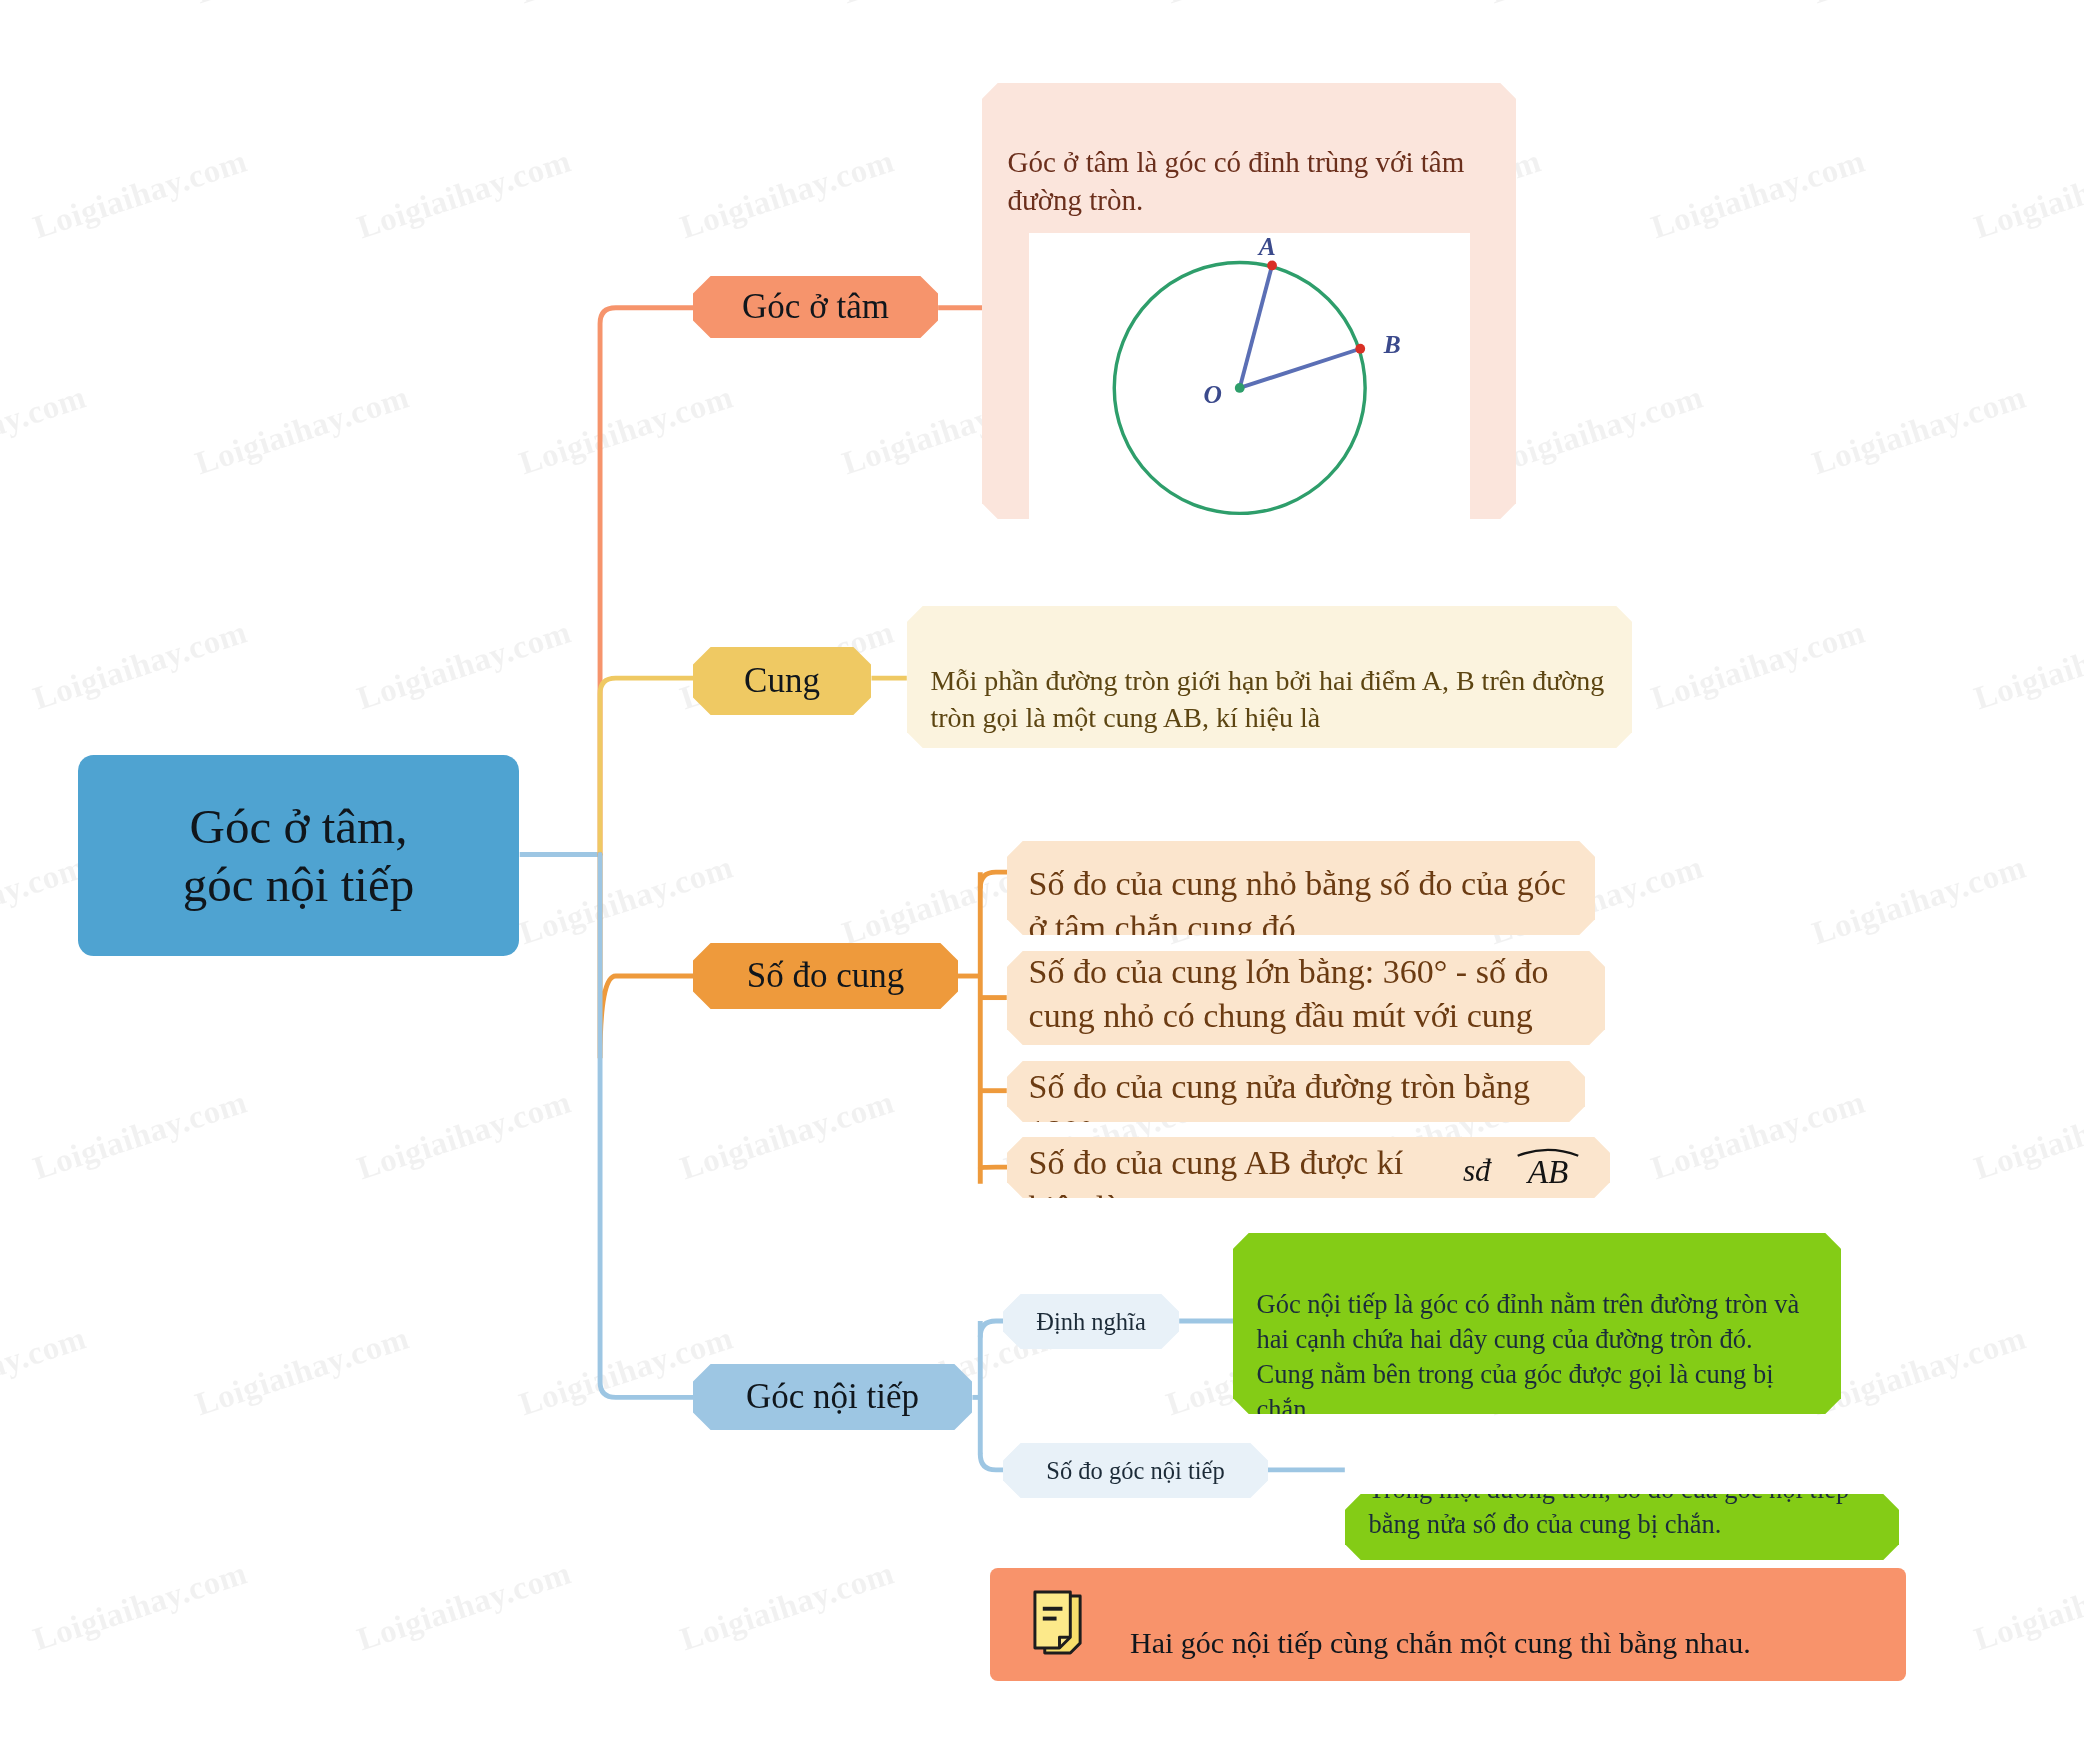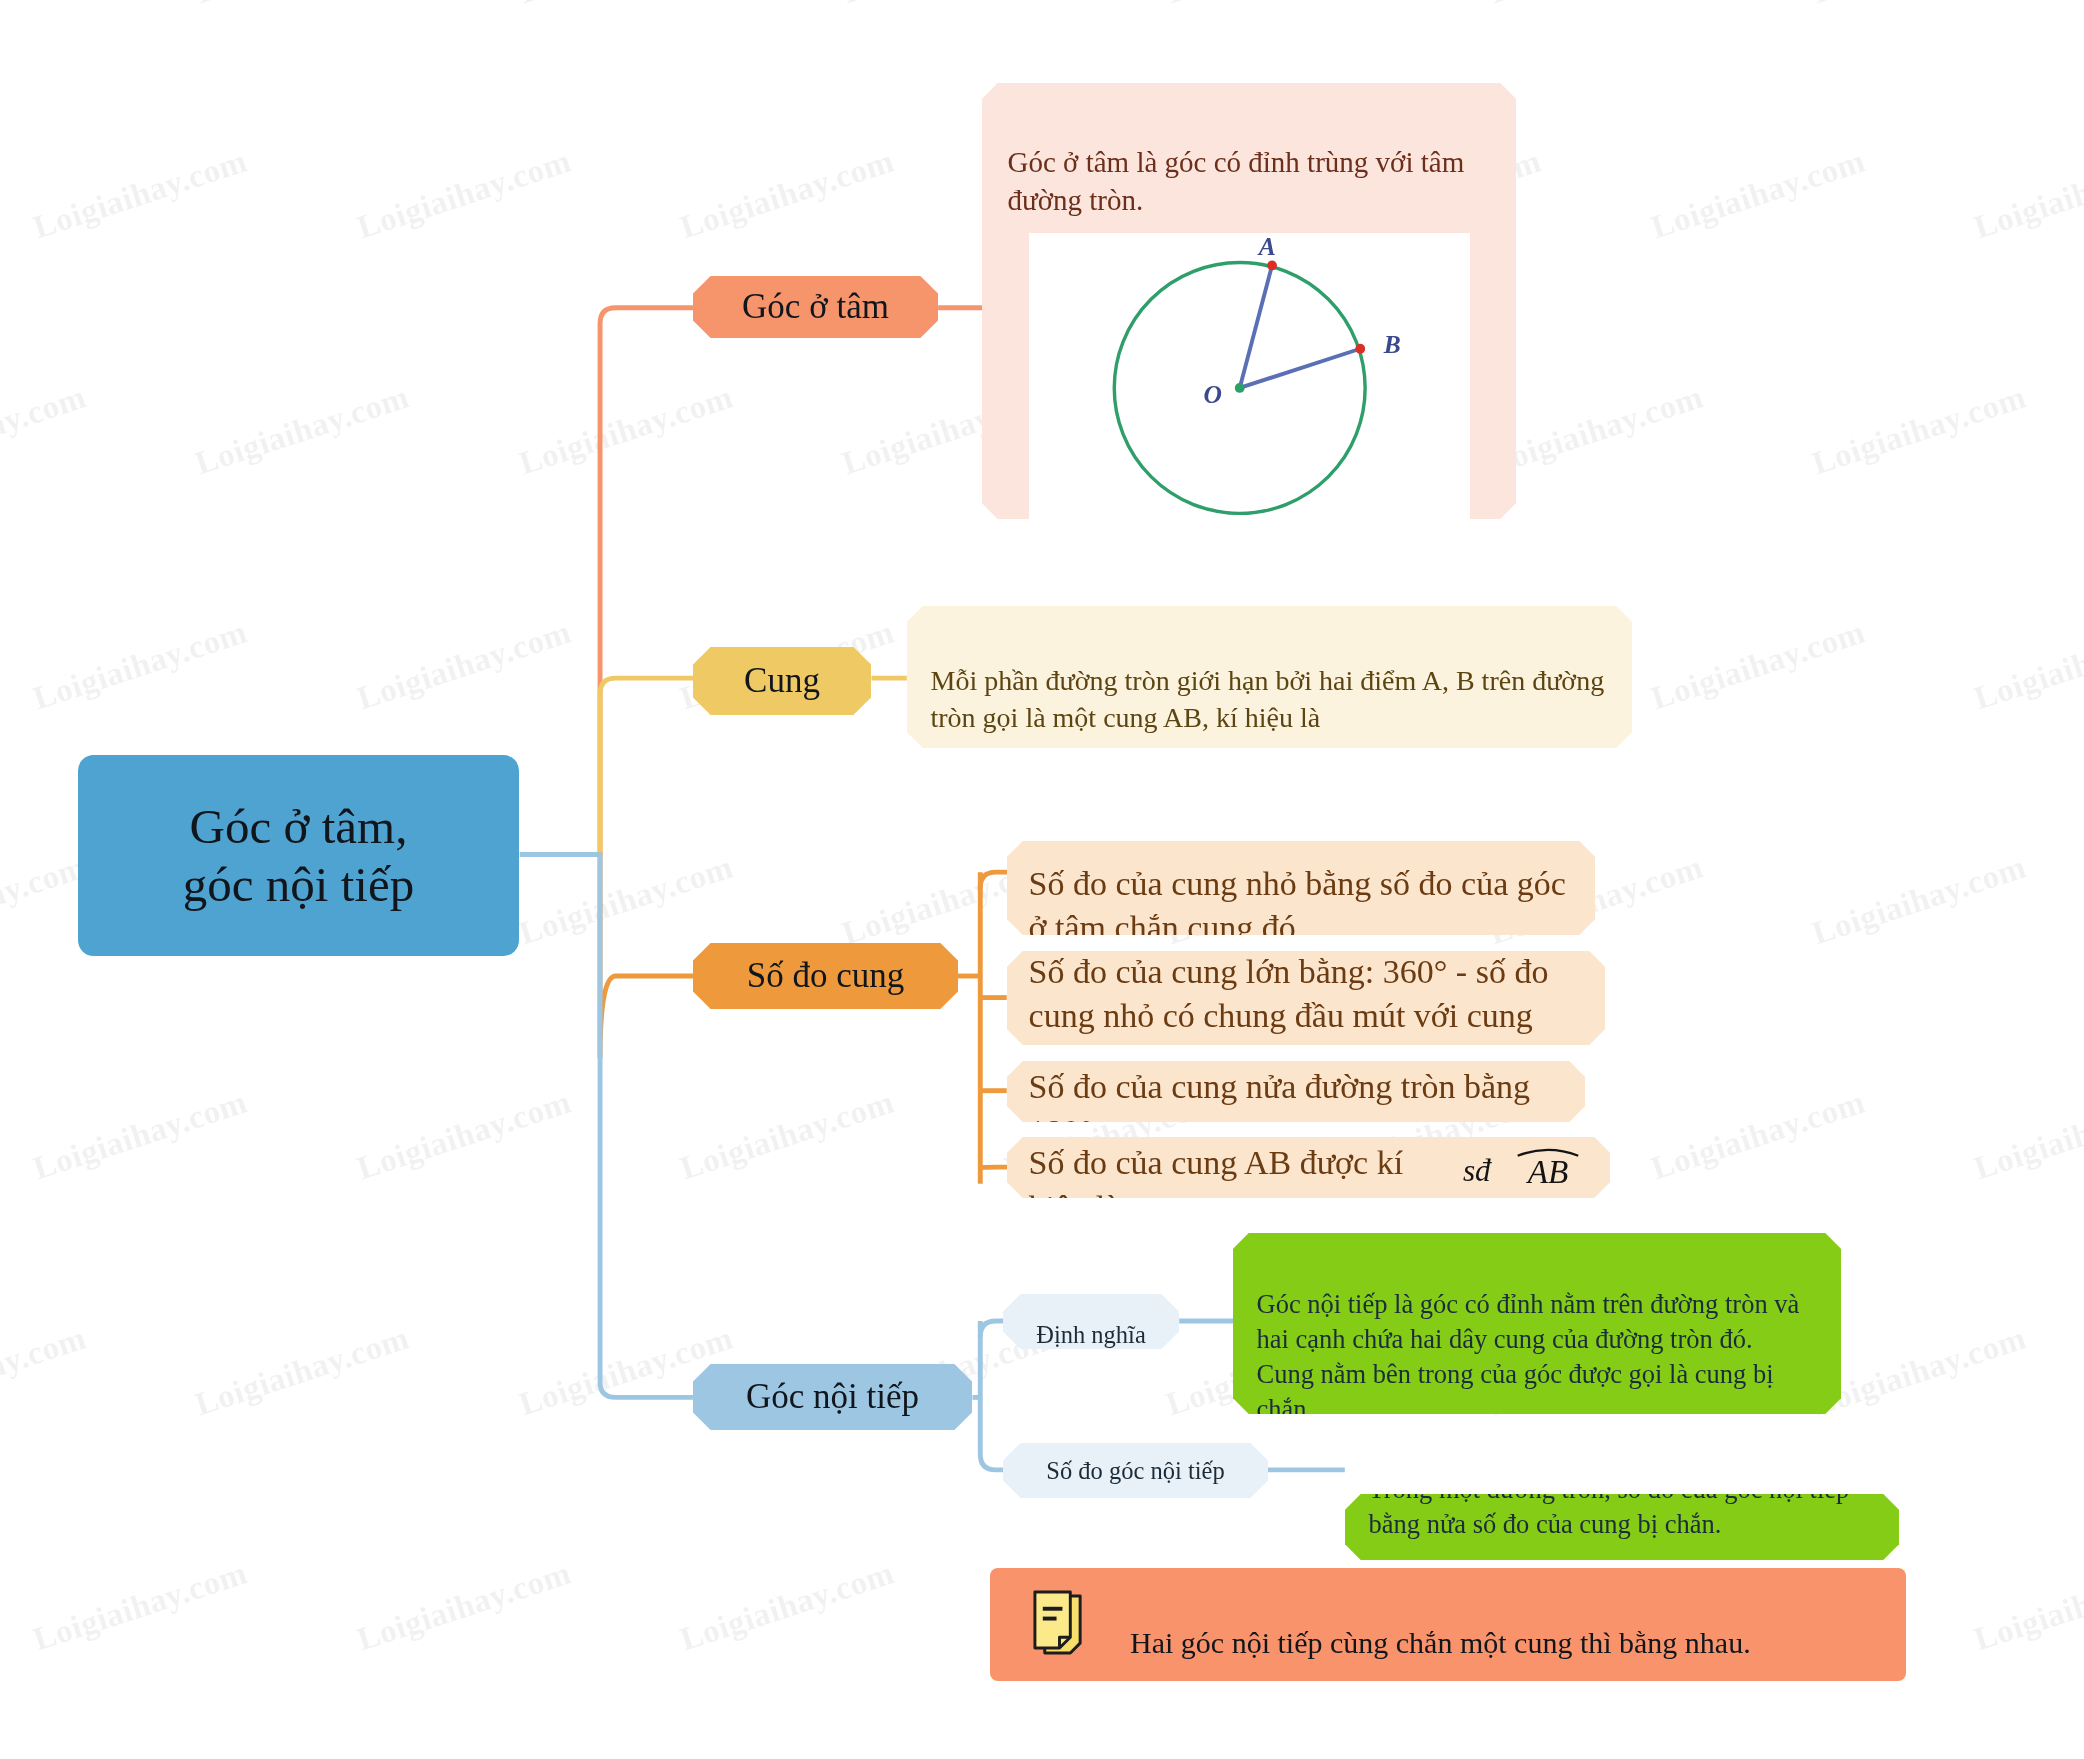--- a/index.html
+++ b/index.html
@@ -91,21 +91,21 @@
   }
 
   
   .sub-node {
     font-size: 24.5px;
     background: #E8F1F8;
     color: #1c2b38;
   }
   #node-dinh-nghia {
     left: 1003px; top: 1294px;
-    width: 176px; height: 55px; align-items: flex-end;
+    width: 176px; height: 55px;
   }
   #node-so-do-goc-noi-tiep {
     left: 1003px; top: 1443px;
     width: 265px; height: 55px;
   }
 
   
   .card {
     position: absolute;
     z-index: 18;

